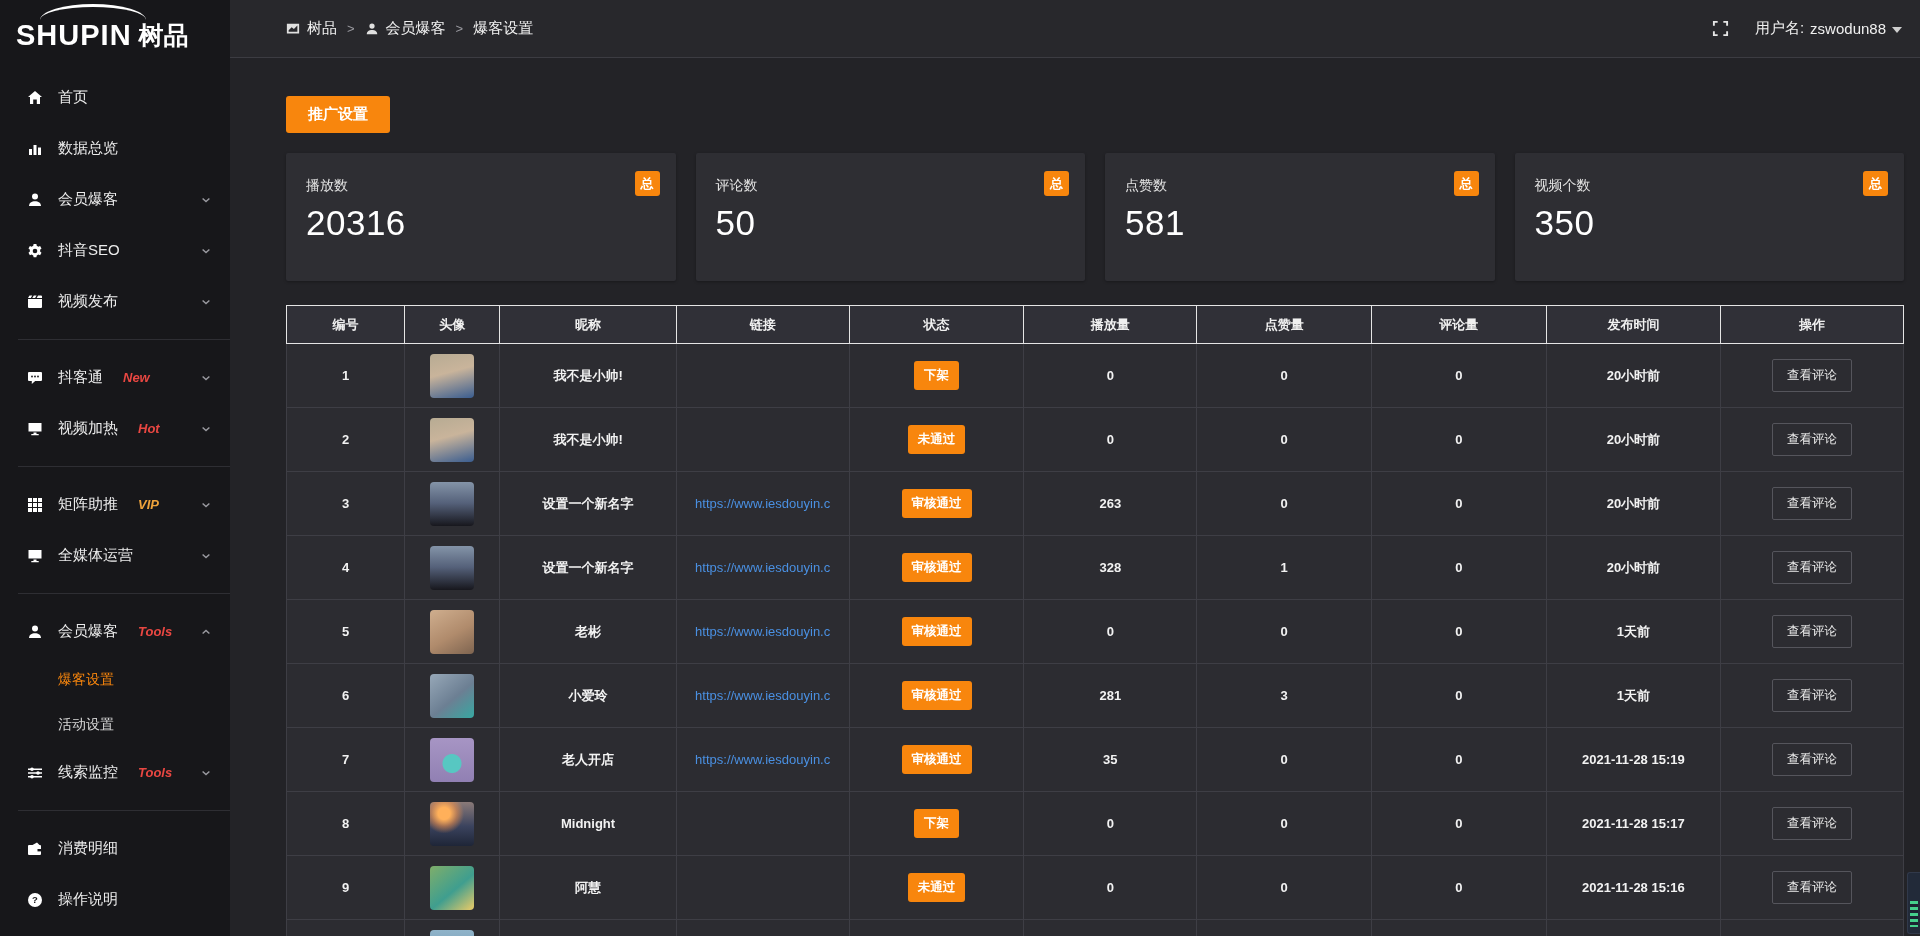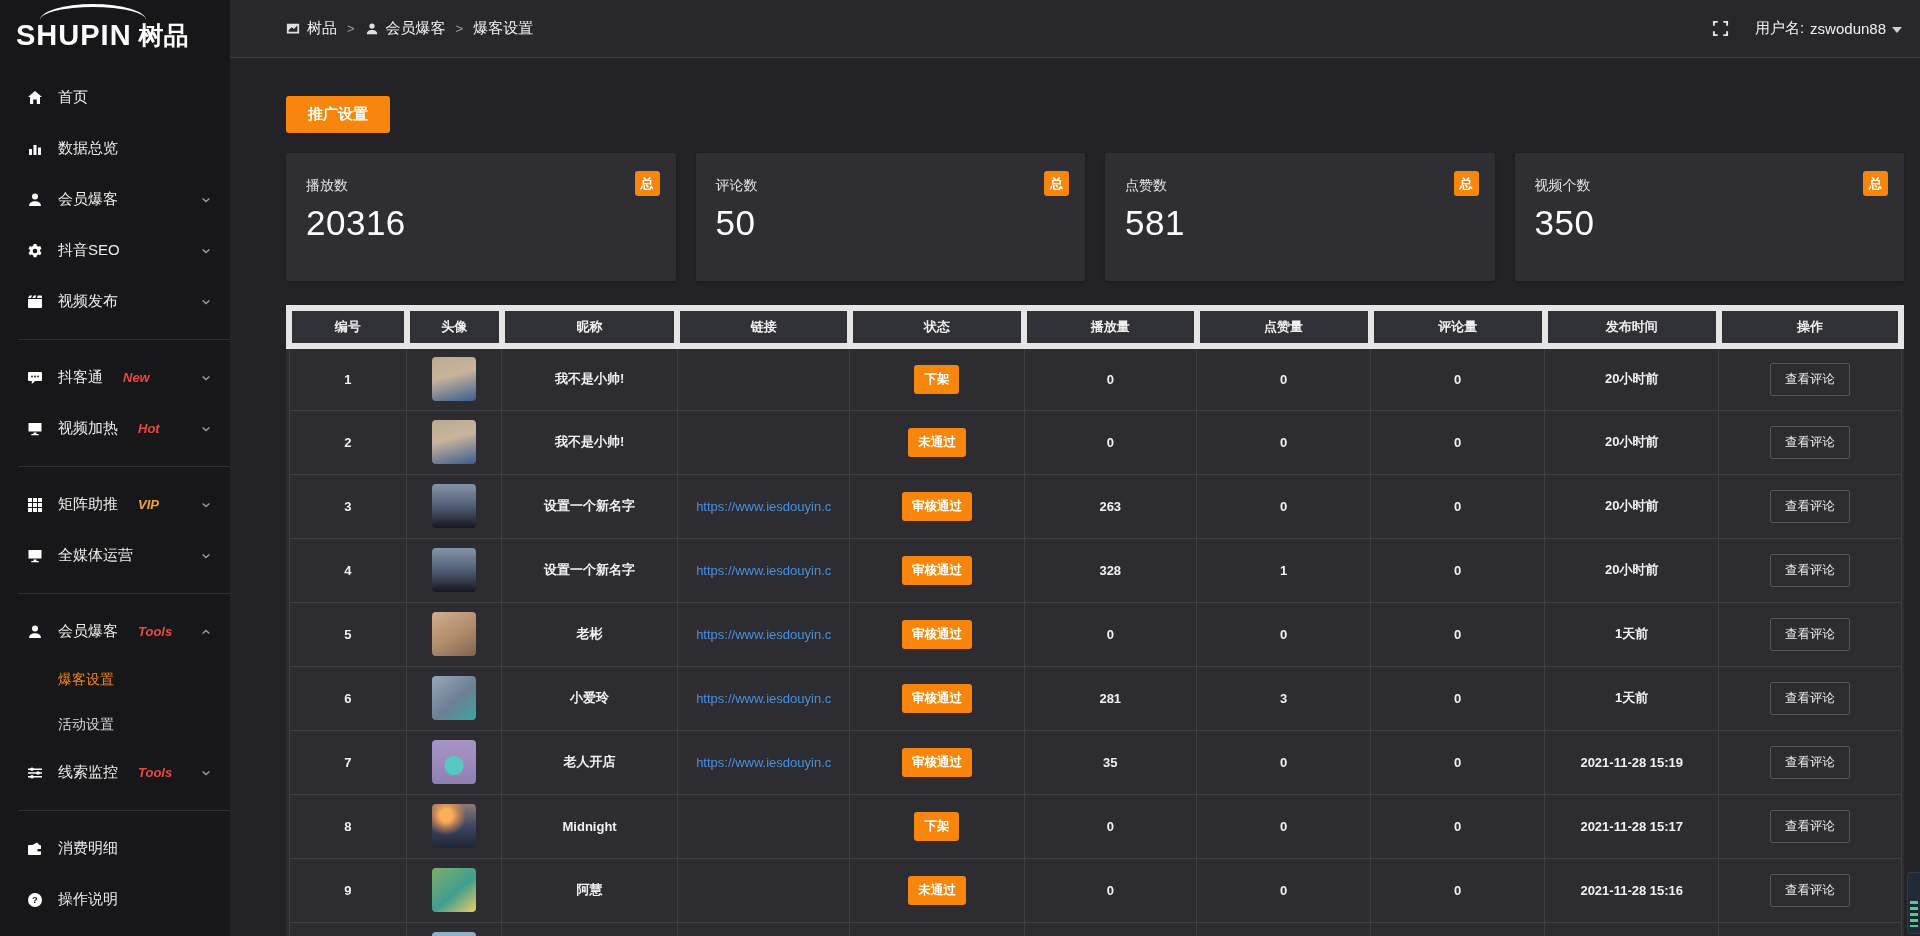--- a/index.html
+++ b/index.html
@@ -45,21 +45,21 @@
   
   .cards{display:grid;grid-template-columns:repeat(4,1fr);gap:20px;margin-top:20px;}
   .card{background:#2e2e33;border-radius:2px;height:128px;position:relative;padding:24px 20px;box-shadow:0 1px 3px rgba(0,0,0,.3);}
   .card-label{font-size:14px;color:#e3e3e3;}
   .card-value{font-size:35px;color:#fff;font-weight:500;letter-spacing:.5px;margin-top:8px;}
   .card-tag{position:absolute;top:18px;right:16px;width:25px;height:25px;background:var(--accent);color:#fff;font-size:13px;font-weight:700;border-radius:3px;display:flex;align-items:center;justify-content:center;cursor:default;}
 
   
   .table-wrap{margin-top:24px;}
   table{width:100%;border-collapse:collapse;table-layout:fixed;background:#2c2c31;}
-  th{height:38px;background:#303037;border:6px solid #e5e5e5;font-size:13px;font-weight:700;color:#f0f0f0;}
+  th{height:38px;background:#303037;border:1px solid #e5e5e5;font-size:13px;font-weight:700;color:#f0f0f0;}
   td{height:64px;border:1px solid #3e3e45;text-align:center;font-size:13px;font-weight:700;color:#f2f2f2;overflow:hidden;white-space:nowrap;}
   .avatar{width:44px;height:44px;border-radius:4px;margin:0 auto;}
   .cell-link{color:var(--link);font-weight:400;font-size:13px;cursor:pointer;}
   .status-pill{display:inline-block;background:var(--accent);color:#fff;font-size:12.5px;font-weight:700;padding:6px 10px;border-radius:3px;cursor:pointer;}
   .action-btn{background:transparent;border:1px solid #55555c;color:#ececec;font-size:12.5px;padding:7px 14px;border-radius:2px;cursor:pointer;font-family:inherit;}
 
   
   .edge-widget{position:fixed;right:0;top:872px;width:13px;height:62px;background:#222a39;border:1px solid #31394a;border-right:none;border-radius:3px 0 0 3px;cursor:pointer;}
   .edge-widget .stripes{position:absolute;left:2px;bottom:6px;width:8px;height:26px;background:repeating-linear-gradient(180deg,#45d08c 0 3px,#1c2432 3px 6px);}
 </style>

